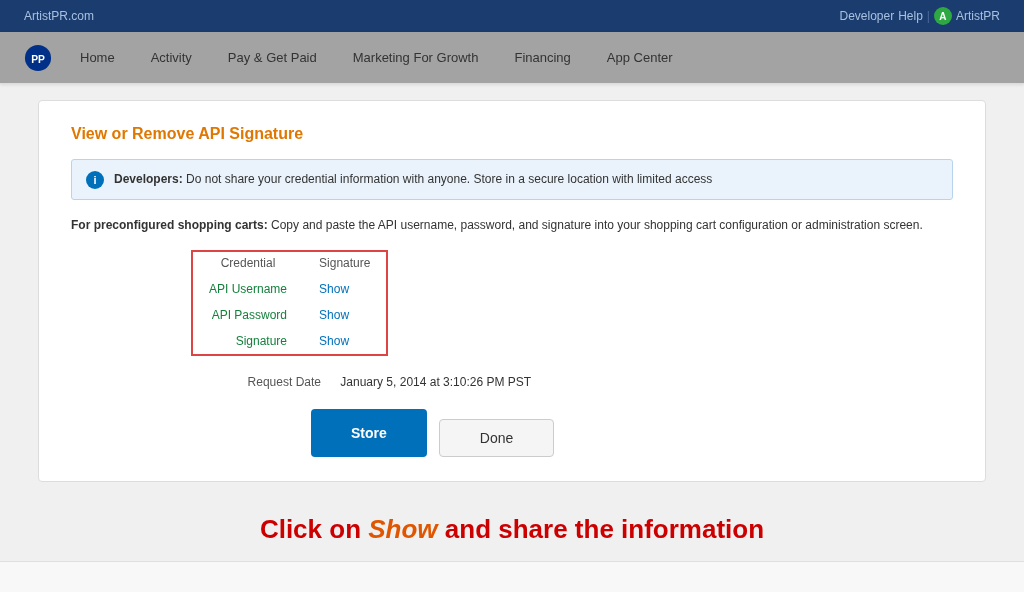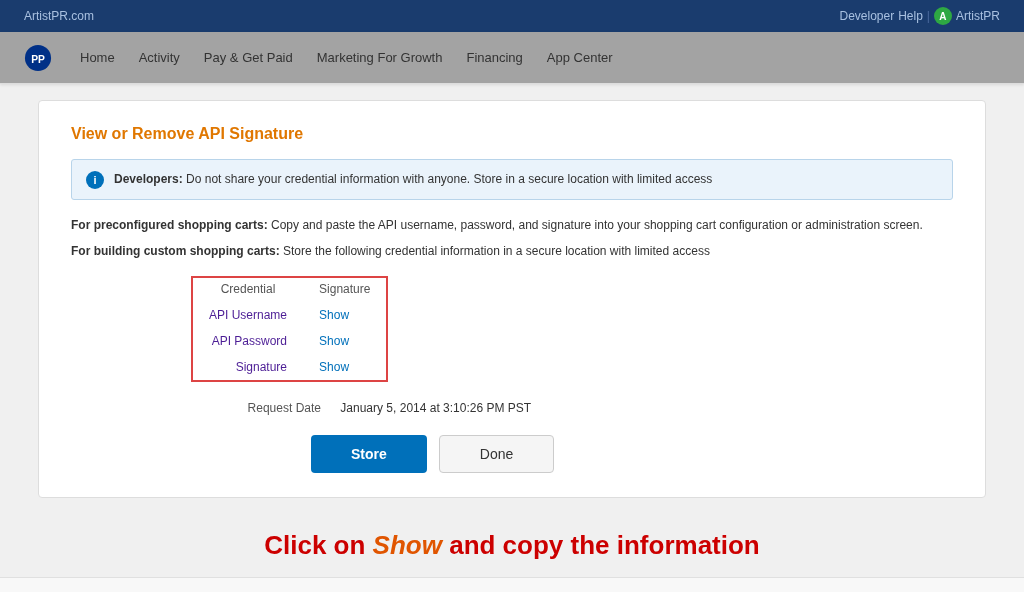--- a/index.html
+++ b/index.html
@@ -55,21 +55,21 @@
       border-bottom: 1px solid #ddd;
       box-shadow: 0 1px 3px rgba(0,0,0,0.1);
     }
     .paypal-logo {
       width: 28px;
       height: 28px;
       margin-right: 16px;
     }
     .nav-links {
       display: flex;
-      gap: 0;
+      gap: 12px;
       align-items: center;
       height: 100%;
     }
     .nav-link {
       color: #333;
       text-decoration: none;
       font-size: 13px;
       padding: 0 12px;
       height: 100%;
       display: flex;
@@ -155,21 +155,21 @@
       padding: 4px 16px 6px 16px;
       text-align: center;
     }
     .cred-table td {
       padding: 6px 16px;
       font-size: 12px;
       color: #333;
     }
     .cred-table td:first-child {
       text-align: right;
-      color: #4c1d95;
+      color: #15803d;
     }
     .table-box {
       border: 2px solid #d44;
       display: inline-block;
     }
     .show-link {
       color: #0070ba;
       text-decoration: none;
       cursor: pointer;
     }
@@ -205,20 +205,21 @@
       cursor: pointer;
     }
     .btn-done {
       background: #f5f5f5;
       color: #333;
       border: 1px solid #ccc;
       padding: 10px 40px;
       font-size: 14px;
       border-radius: 4px;
       cursor: pointer;
+      margin-top: 10px;
     }
 
     
     .annotation-bar {
       background: #f0f0f0;
       text-align: center;
       padding: 16px;
       font-size: 26px;
       color: #cc0000;
       font-weight: bold;
@@ -276,24 +277,20 @@
       <div class="info-box-text">
         <strong>Developers:</strong><span> Do not share your credential information with anyone. Store in a secure location with limited access</span>
       </div>
     </div>
 
     <div class="desc-text">
       <strong>For preconfigured shopping carts:</strong>
       <span> Copy and paste the API username, password, and signature into your shopping cart configuration or administration screen.</span>
     </div>
 
-    <div class="desc-text">
-      <strong>For building custom shopping carts:</strong>
-      <span> Store the following credential information in a secure location with limited access</span>
-    </div>
 
     <div class="table-container">
       <div class="table-box">
         <table class="cred-table">
           <thead>
             <tr>
               <th>Credential</th>
               <th>Signature</th>
             </tr>
           </thead>
@@ -322,20 +319,20 @@
 
     <div class="button-row">
       <button class="btn-remove">Store</button>
       <button class="btn-done">Done</button>
     </div>
 
   </div>
 </div>
 
 <div class="annotation-bar">
-  <span>Click on </span><span class="show-word">Show</span><span> and copy the information</span>
+  <span>Click on </span><span class="show-word">Show</span><span> and share the information</span>
 </div>
 
 <div class="footer">
   
   
   
 </div>
 
 </body></html>

